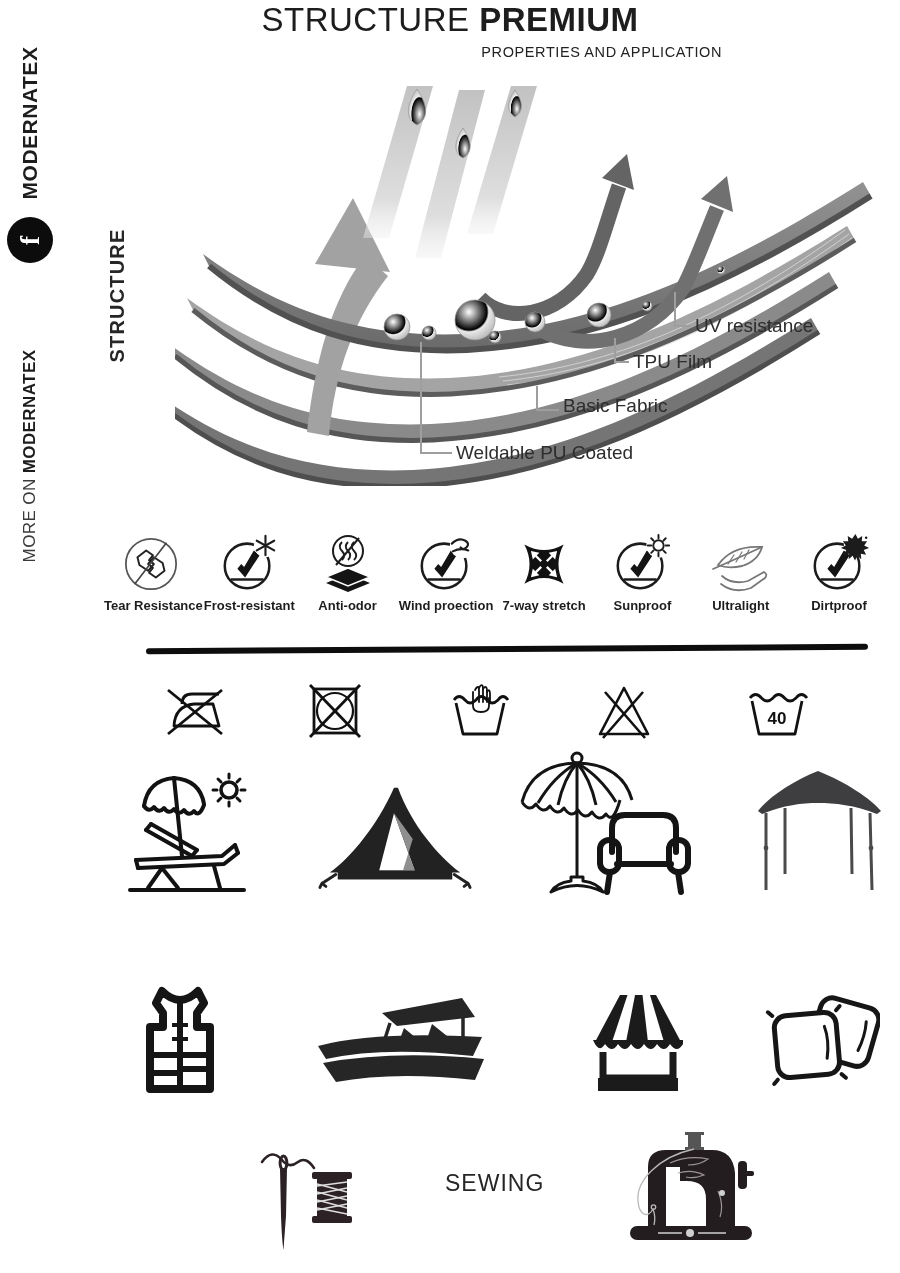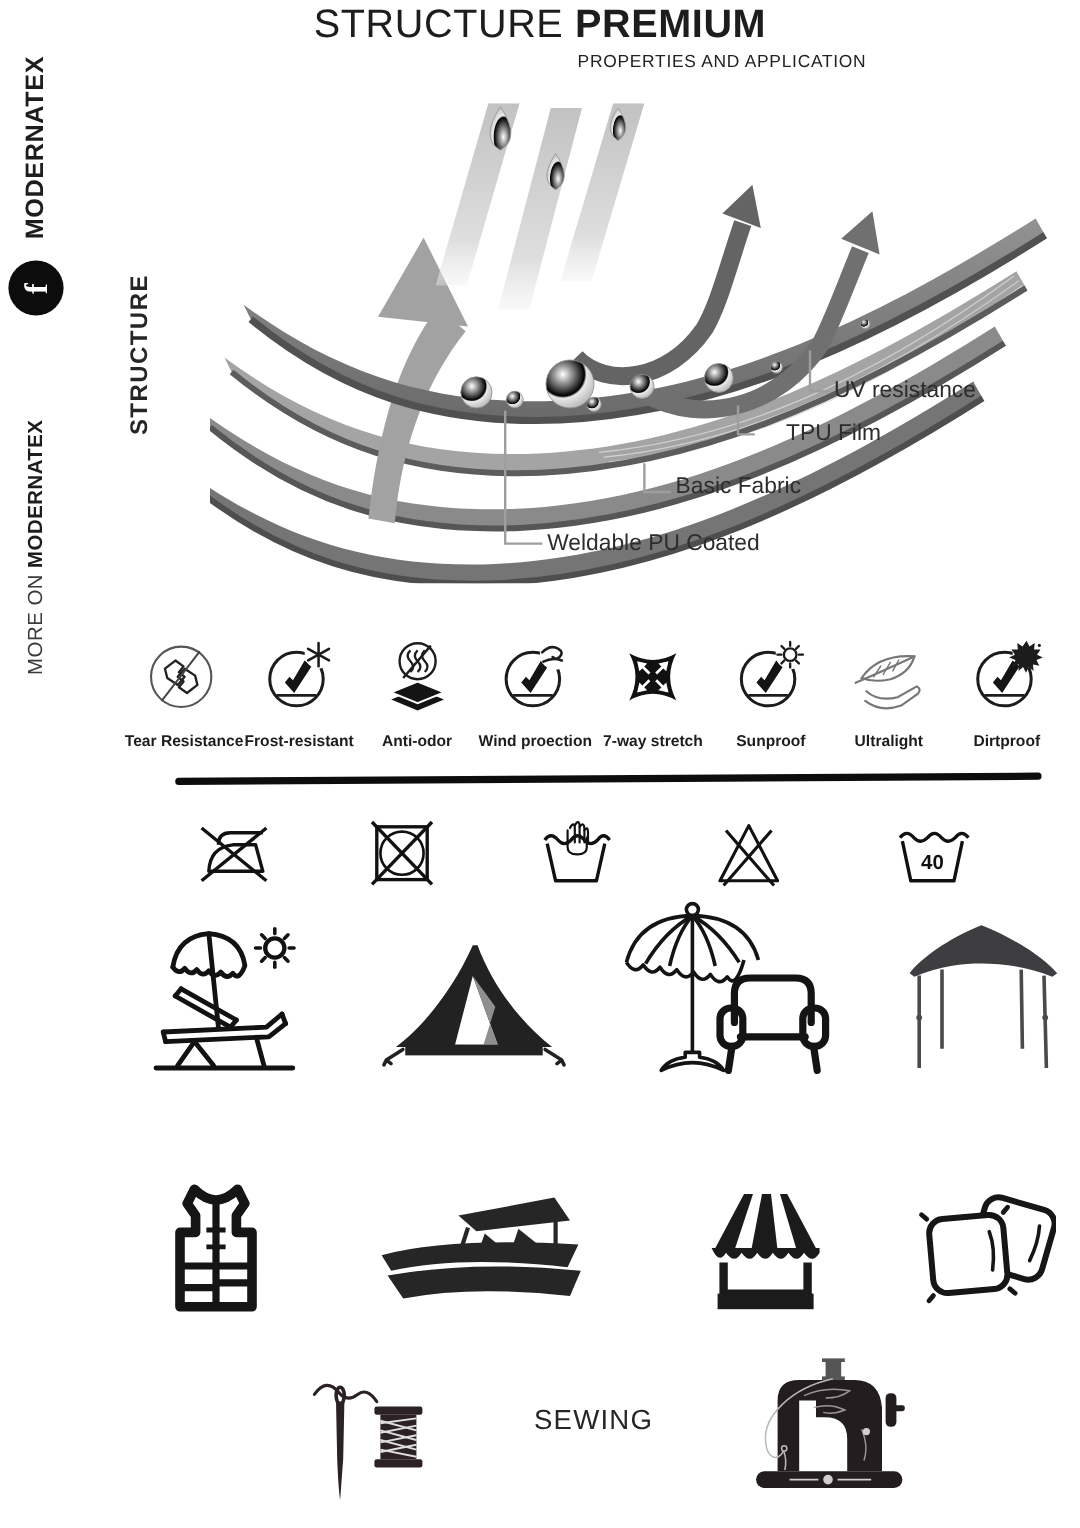--- a/index.html
+++ b/index.html
@@ -17,21 +17,21 @@
   .fb-badge{left:7px;top:217px;width:46px;height:46px;border-radius:50%;background:#0c0c0c;display:flex;align-items:center;justify-content:center;}
   .fb-badge span{transform:rotate(-90deg);color:#fff;font-weight:700;font-size:27px;font-family:"Liberation Serif",serif;}
   .structure-heading{left:35px;top:284px;width:164px;font-size:20px;font-weight:700;letter-spacing:1.2px;color:#262626;}
   
   .structure{left:175px;top:86px;width:705px;height:400px;}
   .layer-label{position:absolute;font-size:19px;font-weight:400;color:#2d2d2d;white-space:nowrap;}
   
   .props{left:104px;top:532px;width:782px;display:flex;justify-content:space-between;}
   .prop{width:94px;text-align:center;}
   .prop .ic{height:62px;display:flex;align-items:flex-end;justify-content:center;}
-  .prop .lbl{font-size:13px;font-weight:700;margin-top:16px;white-space:nowrap;}
+  .prop .lbl{font-size:13px;font-weight:700;margin-top:4px;white-space:nowrap;}
   
   .divider{left:146px;top:646px;width:722px;height:6px;background:#0d0d0d;border-radius:3px;transform:rotate(-.35deg);}
   
   .sew-label{left:445px;top:1170px;font-size:23px;font-weight:400;letter-spacing:1px;color:#262626;}
 </style>
 </head>
 <body>
 
 <div class="abs title"><span>STRUCTURE</span>&nbsp;<span class="b">PREMIUM</span></div>
 <div class="abs subtitle">PROPERTIES AND APPLICATION</div>
@@ -125,21 +125,21 @@
     </g>
 
     <g fill="none" stroke="#9e9e9e" stroke-width="2">
       <path d="M500 206 L500 240 L516 240"></path>
       <path d="M440 252 L440 276 L454 276"></path>
       <path d="M362 300 L362 324 L384 324"></path>
       <path d="M246 256 L246 367 L277 367"></path>
     </g>
   </svg>
   <div class="layer-label" style="left:520px;top:229px;">UV resistance</div>
-  <div class="layer-label" style="left:458px;top:265px;margin-left:22px;">TPU Film</div>
+  <div class="layer-label" style="left:458px;top:265px;">TPU Film</div>
   <div class="layer-label" style="left:388px;top:309px;">Basic Fabric</div>
   <div class="layer-label" style="left:281px;top:356px;">Weldable PU Coated</div>
 </div>
 
 <div class="abs props">
 
   <div class="prop">
     <div class="ic">
         <svg width="58" height="60" viewBox="0 0 60 62">
       <circle cx="30" cy="31" r="26" fill="none" stroke="#555" stroke-width="1.8"></circle>

